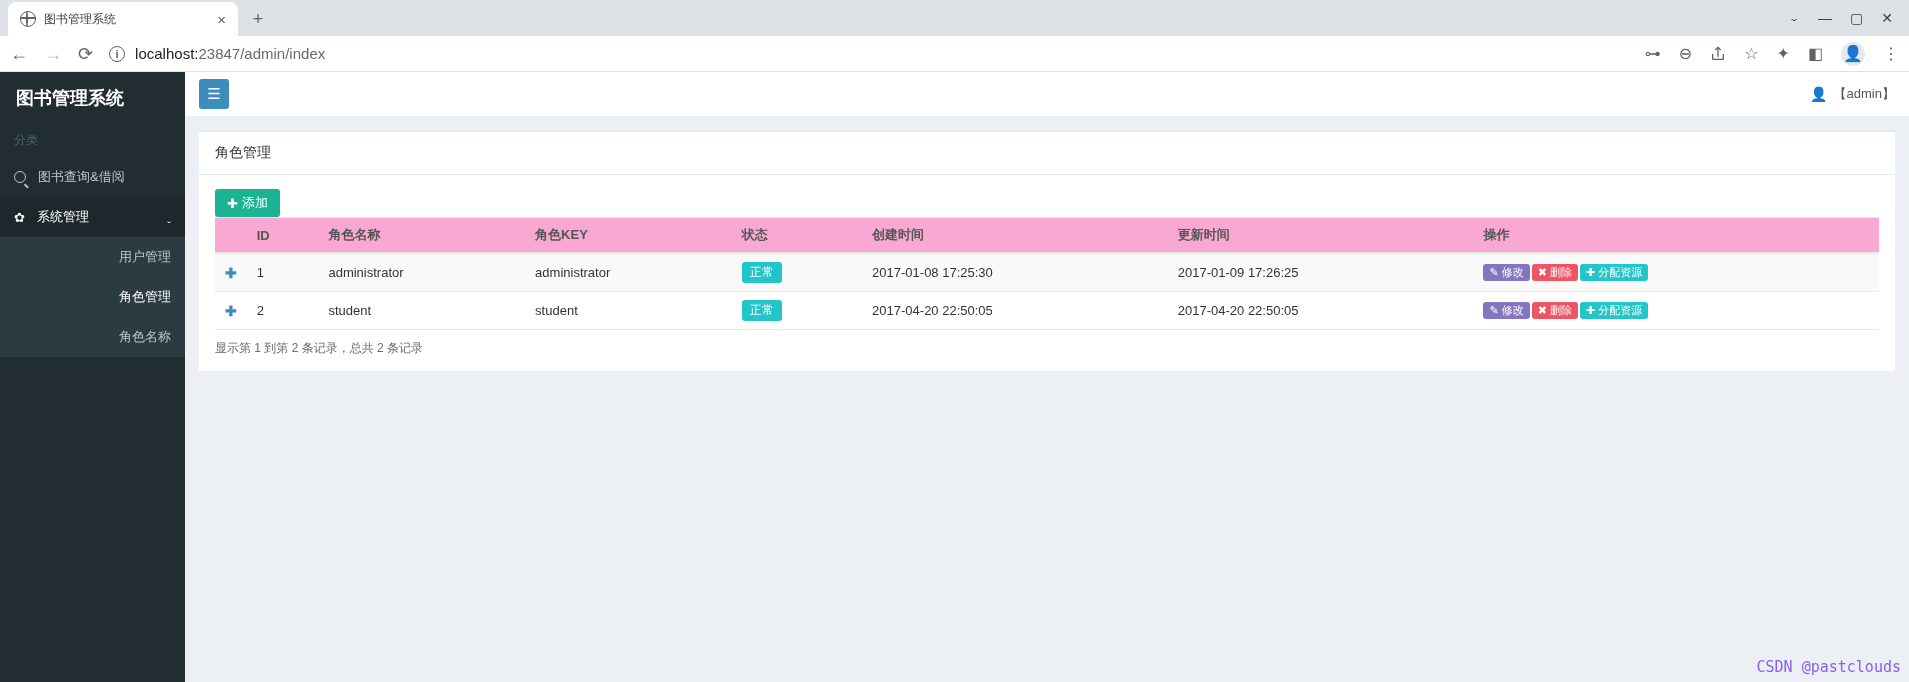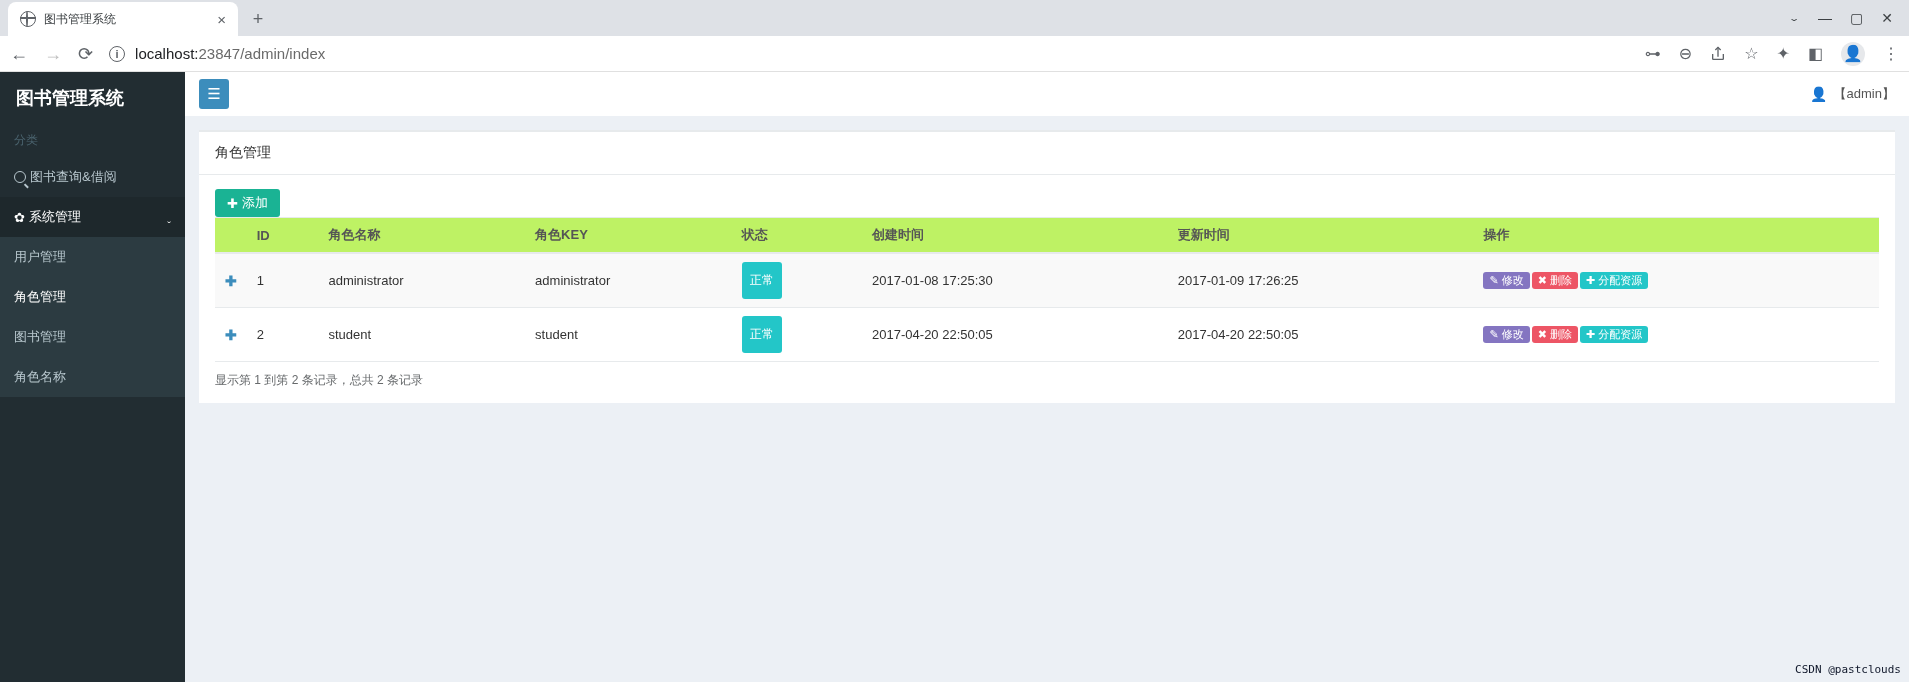--- a/index.html
+++ b/index.html
@@ -29,25 +29,25 @@
 .url-path { color: #6a6a6a; }
 .toolbar-right { display: flex; align-items: center; gap: 18px; color: #5f6368; }
 .toolbar-right span { cursor: pointer; font-size: 16px; line-height: 1; }
 .avatar-circle { width: 24px; height: 24px; background: #e6e8eb; border-radius: 50%; display: flex; align-items: center; justify-content: center; font-size: 13px; }
 
 
 .app { display: flex; height: 610px; }
 .sidebar { width: 185px; background: #222d32; color: #b8c7ce; flex-shrink: 0; }
 .brand { padding: 14px 16px; color: #fff; font-size: 18px; font-weight: bold; }
 .nav-section { padding: 8px 14px; font-size: 12px; color: #4b646f; }
-.nav-item { display: flex; align-items: center; padding: 11px 14px; color: #b8c7ce; font-size: 13px; cursor: pointer; gap: 4px; }
+.nav-item { display: flex; align-items: center; padding: 11px 14px; color: #b8c7ce; font-size: 13px; cursor: pointer; gap: 12px; }
 .nav-item.active-parent { background: #1e282c; color: #fff; }
 .nav-item .chev { margin-left: auto; font-size: 11px; }
 .nav-sub { background: #2c3b41; }
-.nav-sub .nav-item { font-size: 13px; }
+.nav-sub .nav-item { font-size: 13px; justify-content: flex-end; }
 .nav-sub .nav-item.current { color: #fff; }
 
 .icon-mag { width: 12px; height: 12px; border: 1.5px solid currentColor; border-radius: 50%; position: relative; }
 .icon-mag::after { content: ""; position: absolute; right: -4px; bottom: -4px; width: 5px; height: 1.5px; background: currentColor; transform: rotate(45deg); }
 .icon-gear { font-size: 13px; }
 
 .main { flex: 1; background: #ecf0f5; display: flex; flex-direction: column; }
 .topbar { background: #fff; height: 44px; display: flex; align-items: center; padding: 0 14px; border-bottom: 0; }
 .hamburger { width: 30px; height: 30px; background: #3c8dbc; color: #fff; border-radius: 3px; display: flex; align-items: center; justify-content: center; font-size: 15px; cursor: pointer; }
 .user-area { margin-left: auto; display: flex; align-items: center; gap: 6px; color: #555; font-size: 13px; cursor: pointer; }
@@ -58,35 +58,35 @@
 .panel-header { padding: 12px 16px; font-size: 14px; color: #333; border-bottom: 1px solid #e7eaec; }
 .panel-body { padding: 14px 16px; }
 .btn { display: inline-flex; align-items: center; gap: 4px; padding: 5px 12px; border: none; border-radius: 3px; color: #fff; font-size: 13px; cursor: pointer; font-family: inherit; }
 .btn-success { background: #1ab394; }
 
 .table-tools { display: flex; justify-content: flex-end; margin-top: 40px; margin-bottom: 8px; }
 .search-box { width: 160px; padding: 5px 8px; border: 1px solid #ddd; border-radius: 2px; font-size: 12px; font-family: inherit; outline: none; }
 
 table { width: 100%; border-collapse: collapse; }
 th, td { text-align: left; padding: 8px 10px; font-size: 13px; border-bottom: 1px solid #e7eaec; }
-thead th { background: #bef264; color: #555; font-weight: bold; border-top: 1px solid #e7eaec; border-bottom: 2px solid #e7eaec; }
+thead th { background: #f9a8d4; color: #555; font-weight: bold; border-top: 1px solid #e7eaec; border-bottom: 2px solid #e7eaec; }
 tbody tr:nth-child(odd) { background: #f9f9f9; }
 .expand-btn { color: #3c8dbc; font-weight: bold; cursor: pointer; font-size: 14px; }
 
-.badge { display: inline-block; padding: 10px 8px; border-radius: 3px; font-size: 12px; color: #fff; }
+.badge { display: inline-block; padding: 2px 8px; border-radius: 3px; font-size: 12px; color: #fff; }
 .badge-info { background: #23c6c8; }
 
 .btn-xs { padding: 1px 6px; font-size: 11px; border-radius: 3px; display: inline-flex; align-items: center; gap: 3px; margin-right: 2px; }
 .btn-purple { background: #8475c1; }
 .btn-red { background: #ed5565; }
 .btn-cyan { background: #23c6c8; }
 
 .table-info { color: #676a6c; font-size: 12px; padding: 10px 0 0; }
 
-.watermark { position: fixed; right: 8px; bottom: 6px; color: #0f172a; font-size: 11px; font-family: monospace; pointer-events: none; }
+.watermark { position: fixed; right: 8px; bottom: 6px; color: #8b5cf6; font-size: 15px; font-family: monospace; pointer-events: none; }
 
 svg { display: block; }
 </style>
 </head>
 <body>
 
 <div class="browser-chrome">
   <div class="tab-strip">
     <div class="tab">
       <span class="globe"></span>
@@ -142,23 +142,20 @@
       <span class="icon-gear">✿</span>
       <span>系统管理</span>
       <span class="chev">ˬ</span>
     </div>
     <div class="nav-sub">
       <div class="nav-item">
           <span>用户管理</span>
         </div>
       <div class="nav-item current">
           <span>角色管理</span>
-        </div>
-      <div class="nav-item">
-          <span>图书管理</span>
         </div>
       <div class="nav-item">
           <span>角色名称</span>
         </div>
     </div>
   </aside>
 
   <div class="main">
     <div class="topbar">
       <div class="hamburger">☰</div>

